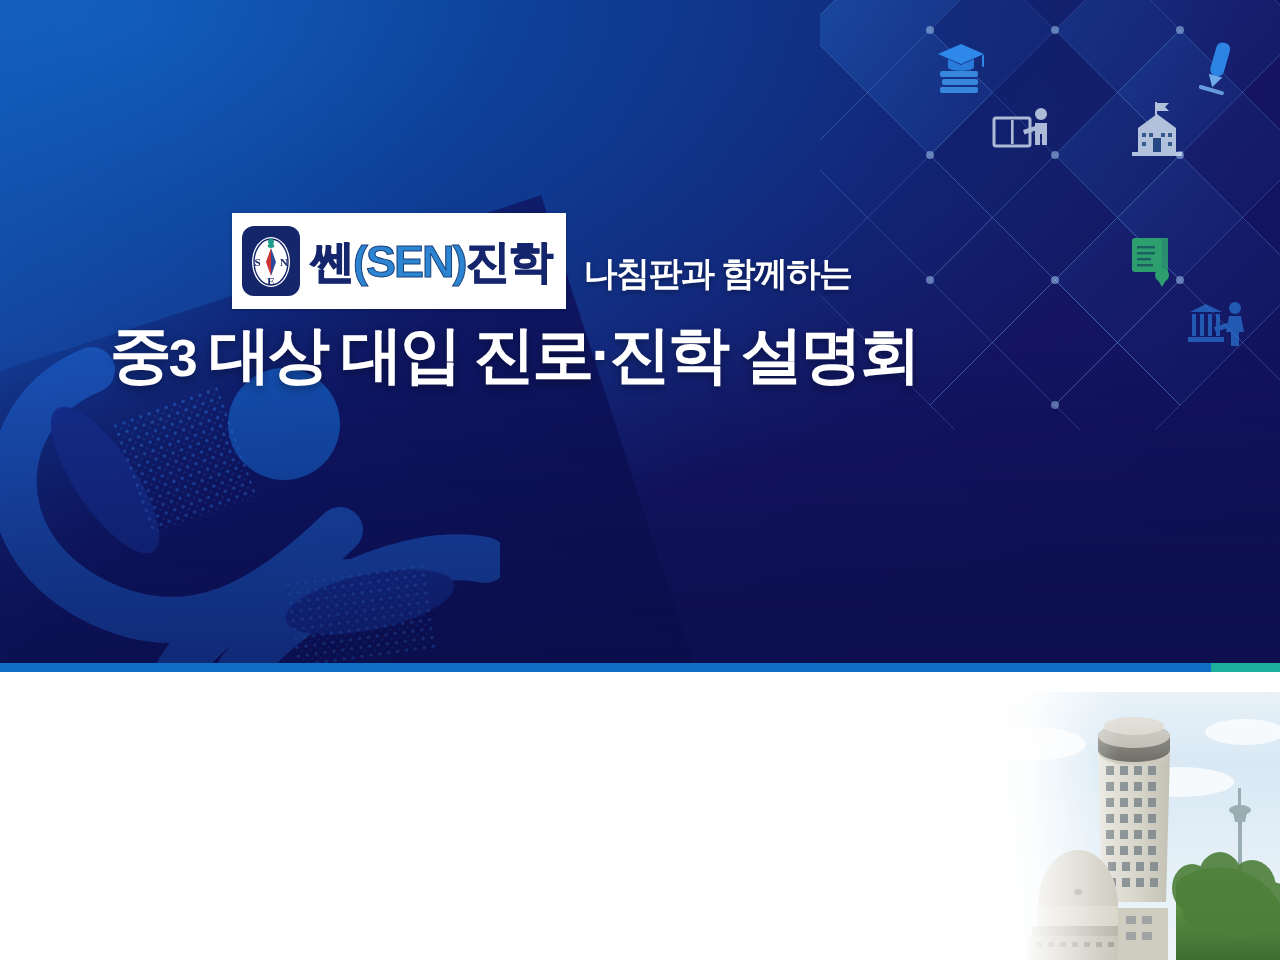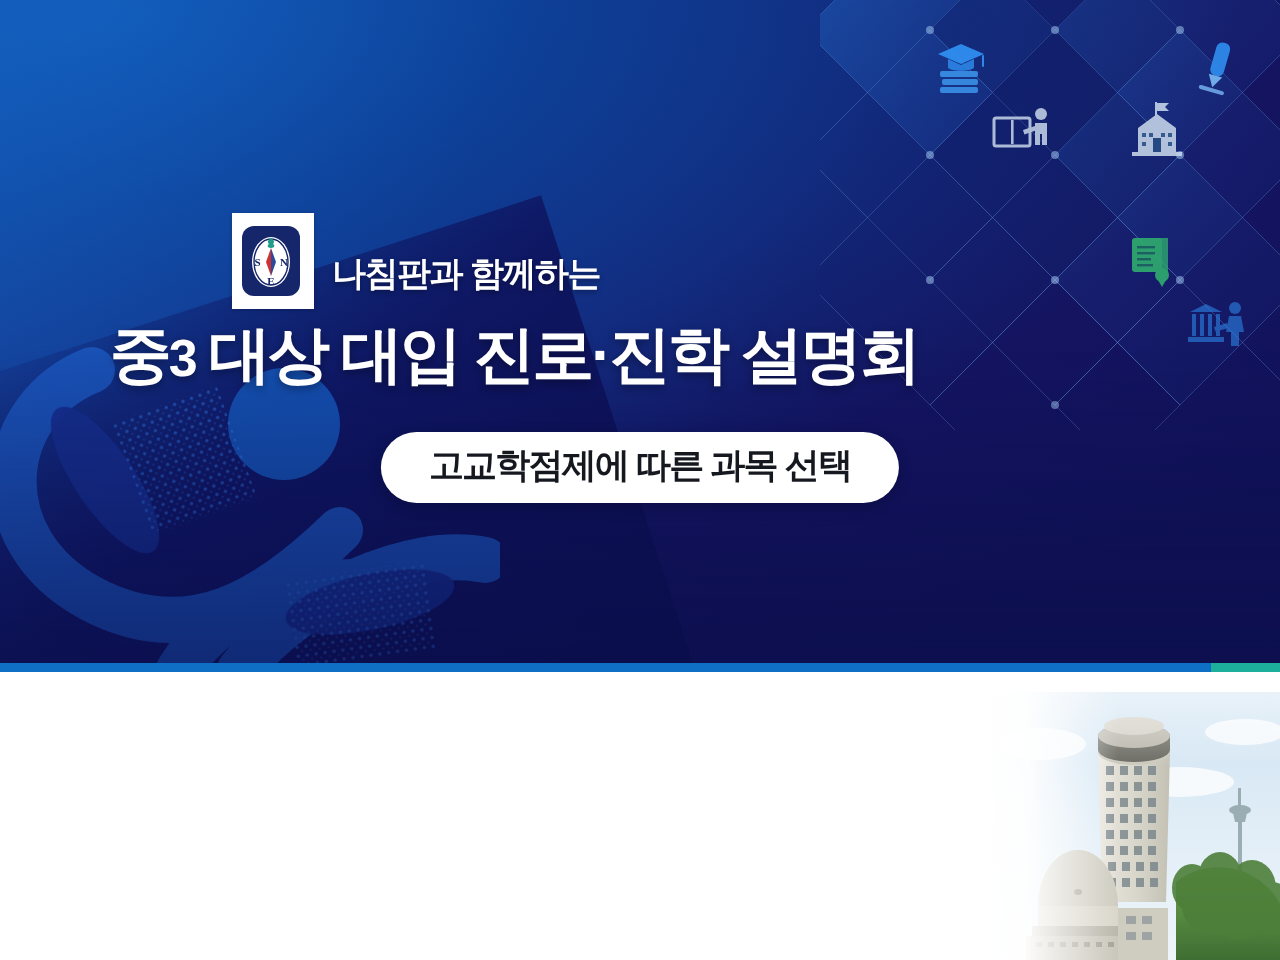--- a/index.html
+++ b/index.html
@@ -378,29 +378,27 @@
             <ellipse cx="23" cy="30" rx="19" ry="25" fill="#ffffff"></ellipse>
             <ellipse cx="23" cy="30" rx="17" ry="23" fill="none" stroke="#16266b" stroke-width="1.4"></ellipse>
             <path d="M23 6 c3 2 4 4 2 6 c2 1 2 4 -2 4 c-4 0 -4 -3 -2 -4 c-2 -2 -1 -4 2 -6 z" fill="#1f9c8a"></path>
             <path d="M23 16 L28 30 L23 44 Z" fill="#2b4a9a"></path>
             <path d="M23 16 L18 30 L23 44 Z" fill="#cf3030"></path>
             <text x="9.5" y="34" font-family="Liberation Serif, serif" font-size="11" font-weight="bold" fill="#16266b" text-anchor="middle">S</text>
             <text x="36" y="34" font-family="Liberation Serif, serif" font-size="11" font-weight="bold" fill="#16266b" text-anchor="middle">N</text>
             <text x="23" y="53" font-family="Liberation Serif, serif" font-size="11" font-weight="bold" fill="#16266b" text-anchor="middle">E</text>
           </svg>
         </div>
+        <div class="logo-word"><span>쎈</span><span class="sen">(SEN)</span><span>진학</span></div>
       </div>
       <div class="tagline">나침판과 함께하는</div>
     </div>
 
     <div class="main-title"><span>중</span><span class="grade-num">3</span><span> 대상 대입 진로·진학 설명회</span></div>
 
-    <div class="subtitle-pill">
-      <span>고교학점제에 따른 과목 선택</span>
-    </div>
 
     <div class="accent-strip">
       <div class="blue"></div>
       <div class="teal"></div>
     </div>
   </div>
 
   <div class="footer">
 
     <div class="photo">

